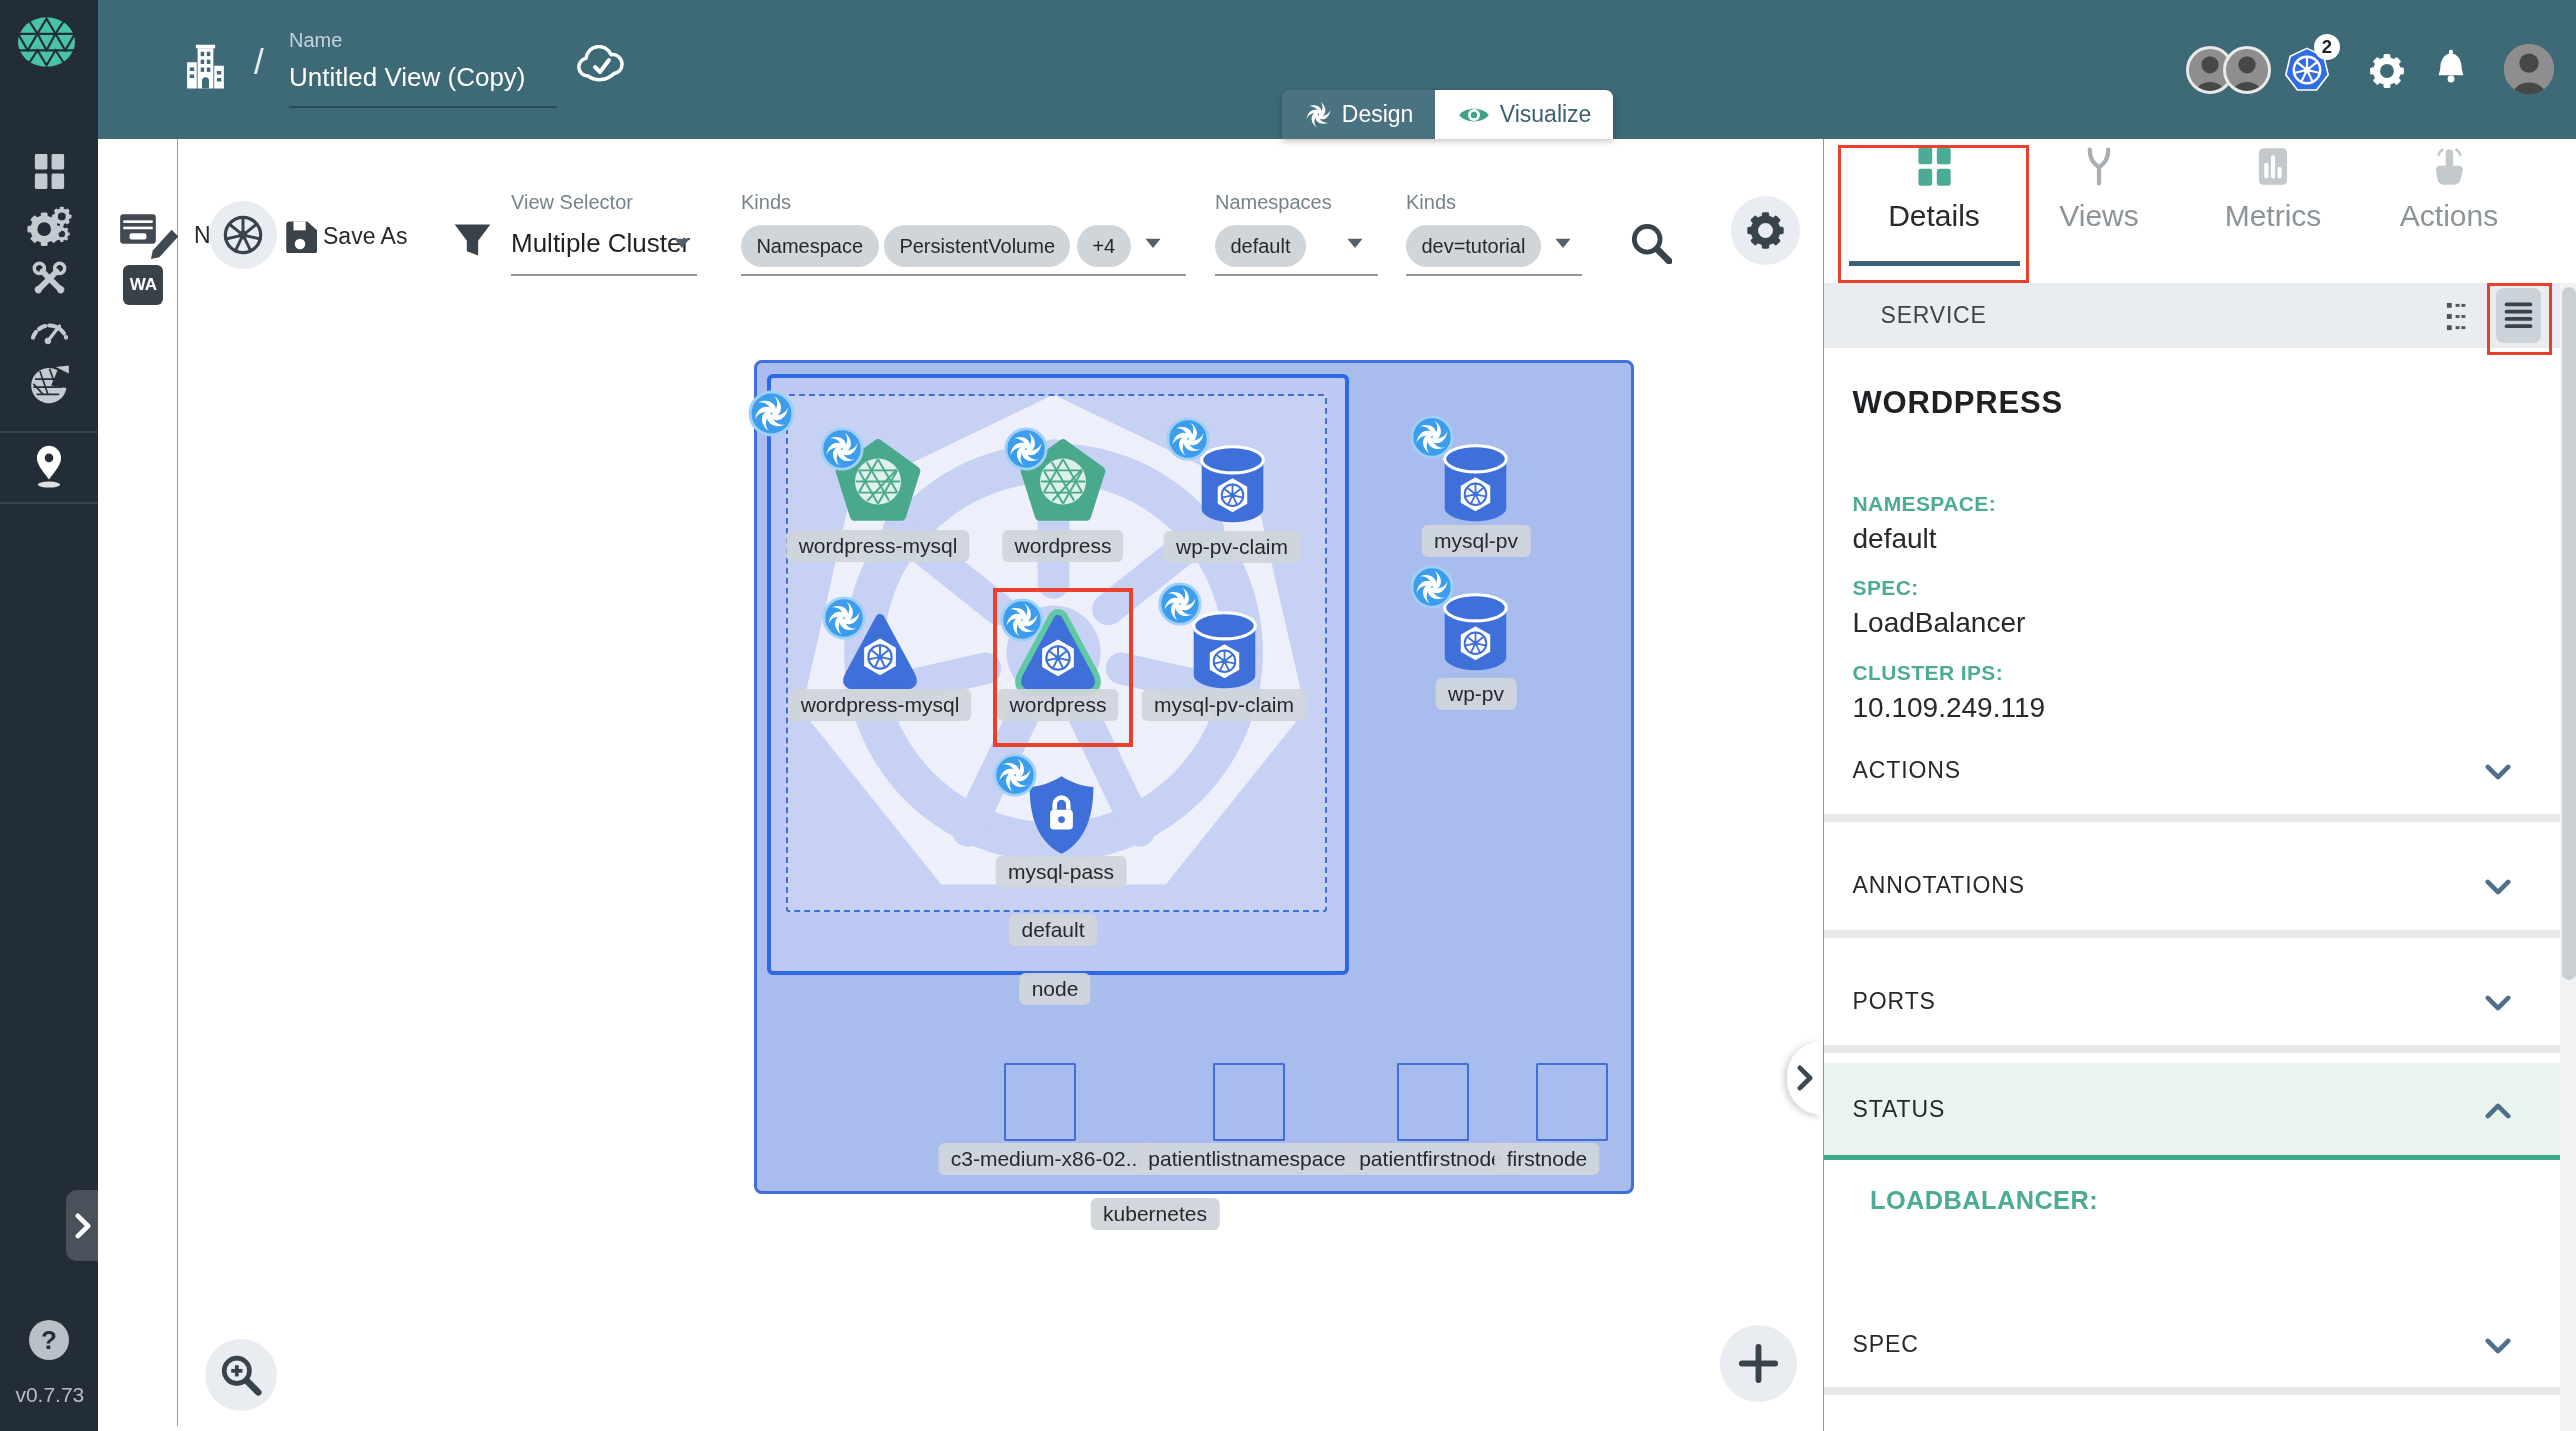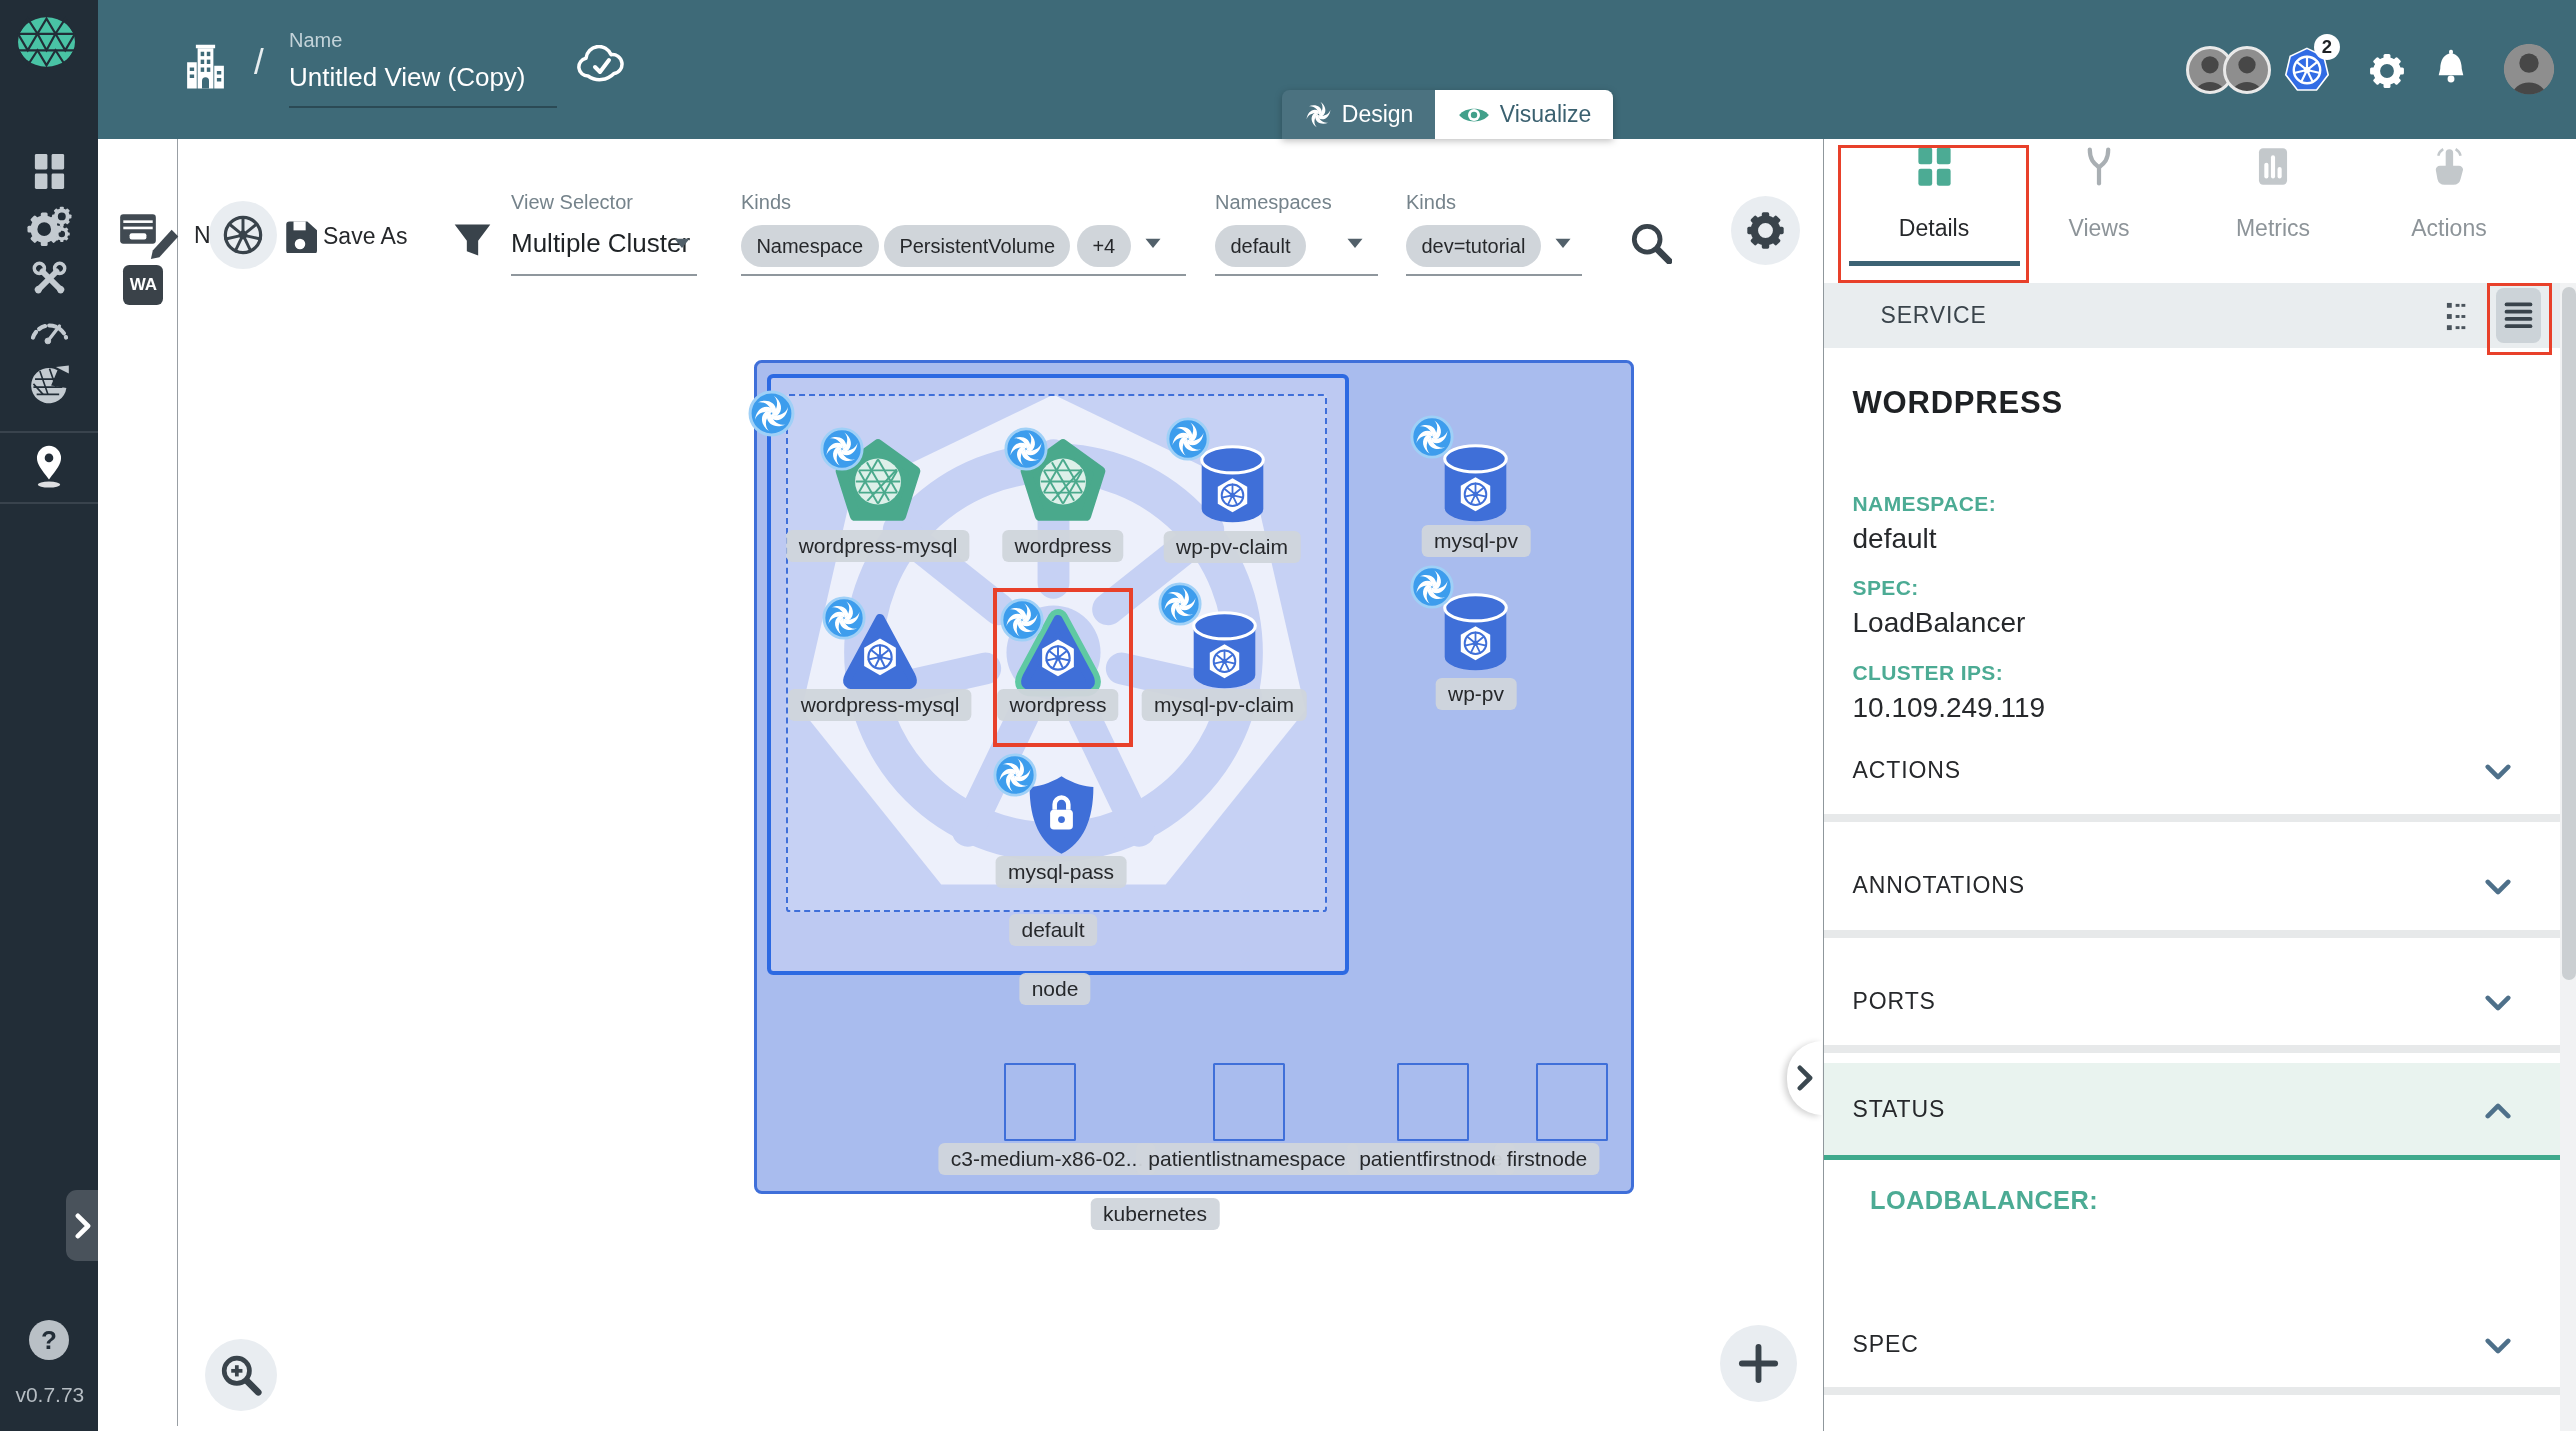--- a/index.html
+++ b/index.html
@@ -48,21 +48,21 @@
   .node-chip{position:absolute;transform:translateX(-50%);background:rgba(208,213,219,.95);color:#26282b;font-size:21px;padding:3.9px 12.3px;border-radius:6.2px;white-space:nowrap;z-index:8;}
   .knode{position:absolute;z-index:6;cursor:pointer;}
   .kbadge{position:absolute;z-index:7;}
   .ksquare{position:absolute;width:68px;height:74px;border:2.3px solid #3f6fd9;border-radius:1.5px;z-index:6;cursor:pointer;}
   .anno{position:absolute;border:4.6px solid #e8402a;z-index:12;}
   .handle{position:absolute;left:1787px;top:1041px;width:35px;height:74px;background:#fff;border-radius:37px 0 0 37px;box-shadow:-3.1px 1.5px 6.2px rgba(0,0,0,.18);z-index:24;display:flex;align-items:center;justify-content:center;color:#3b4850;cursor:pointer;}
 
   
   .panel{left:1823px;top:139px;width:753px;height:1293px;background:#fff;border-left:1.5px solid #8f979c;z-index:25;}
   .tab{position:absolute;top:6.2px;width:154px;height:116px;display:flex;flex-direction:column;align-items:center;gap:10.8px;cursor:pointer;}
-  .tab .tlabel{font-size:23px;color:#8d9499;margin-top:16px;}
+  .tab .tlabel{font-size:30px;color:#8d9499;}
   .tab.active .tlabel{color:#26282b;}
   .tab-underline{position:absolute;left:25.4px;top:122px;width:171px;height:5.4px;background:#3c6374;}
   .service-bar{position:absolute;left:0;top:144px;width:736px;height:65px;background:#e9edef;display:flex;align-items:center;padding-left:28px;}
   .service-text{margin-left:28.5px;font-size:23px;color:#3a444b;letter-spacing:0.8px;}
   .listbtn{position:absolute;left:672px;top:149px;width:45px;height:55px;background:#ccd3d8;border-radius:7.7px;display:flex;align-items:center;justify-content:center;color:#39434b;cursor:pointer;}
   .p-title{position:absolute;left:28.5px;top:246px;font-size:31px;font-weight:800;color:#1e2124;letter-spacing:0.8px;}
   .p-flabel{position:absolute;left:28.5px;font-size:21px;font-weight:bold;color:#4cab94;letter-spacing:0.4px;}
   .p-fvalue{position:absolute;left:28.5px;font-size:28px;color:#26282b;}
   .p-section{position:absolute;left:28.5px;font-size:23px;color:#26282b;letter-spacing:0.9px;cursor:pointer;}
   .p-chevron{position:absolute;left:661px;color:#4e708a;cursor:pointer;}

